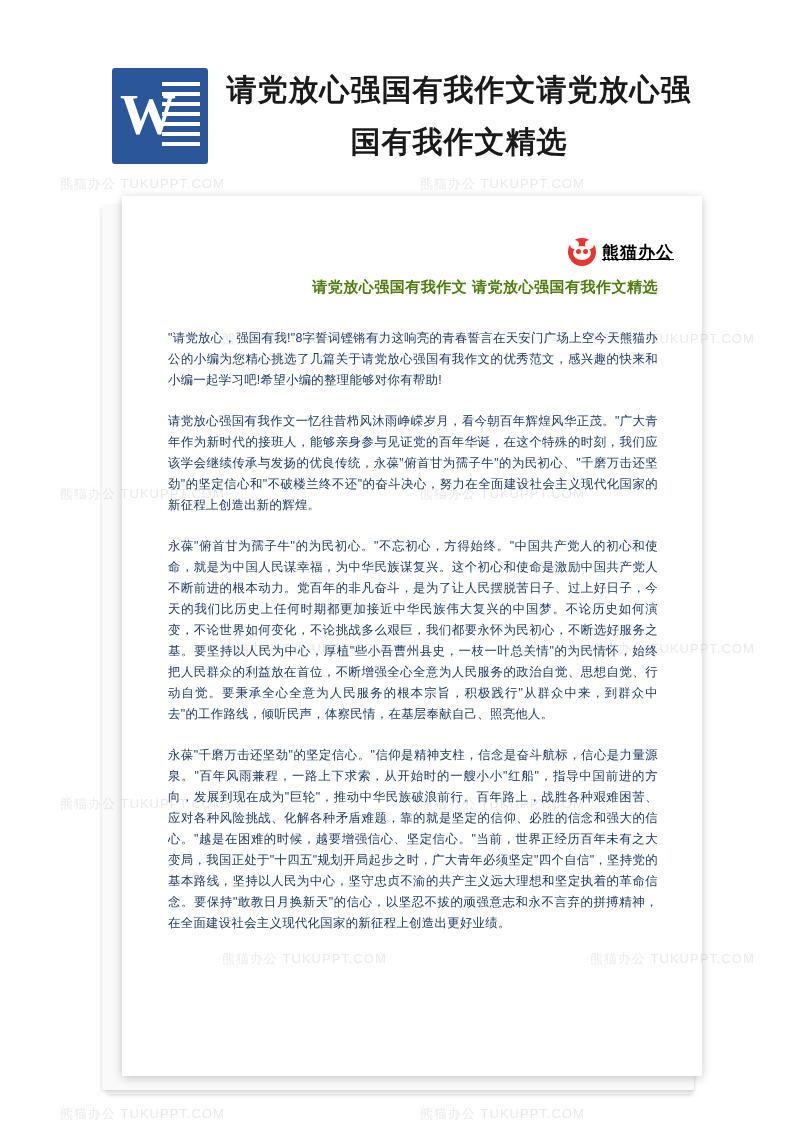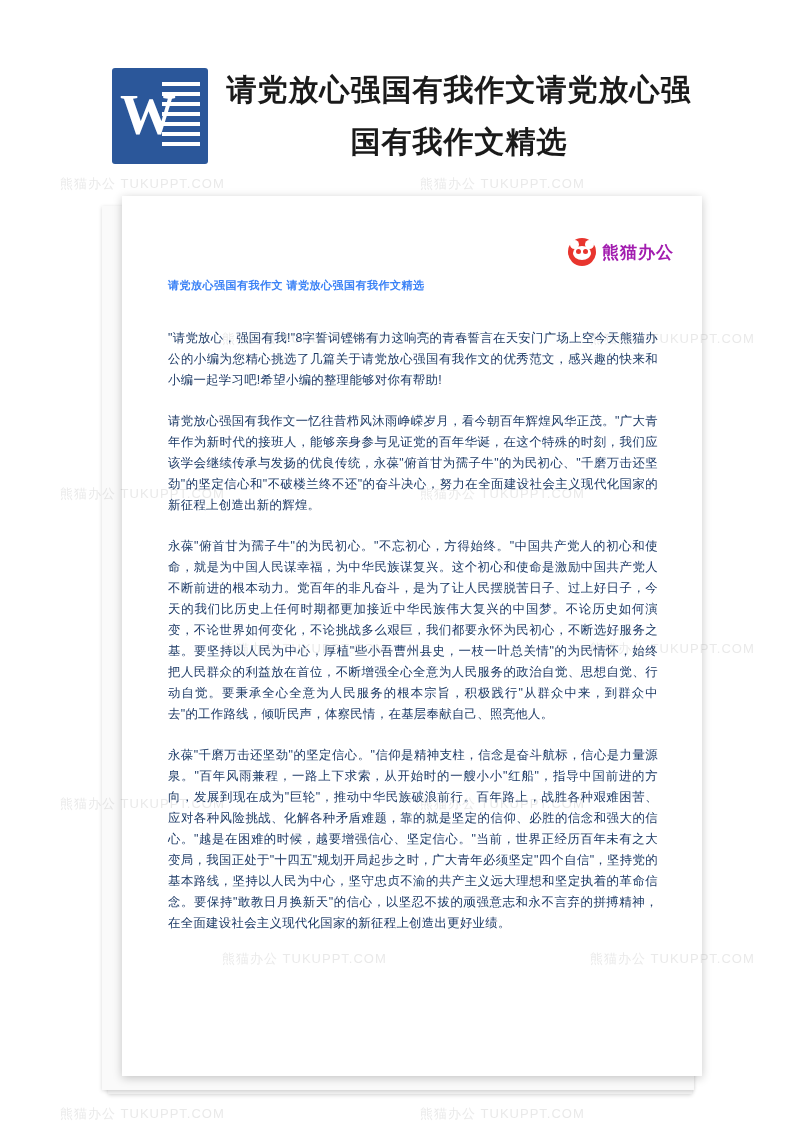--- a/index.html
+++ b/index.html
@@ -158,36 +158,38 @@
     position: absolute;
     top: 11px;
     width: 5px;
     height: 5px;
     border-radius: 50%;
     background: #e8352e;
   }
   .panda-badge .eye.l { left: 8px; }
   .panda-badge .eye.r { right: 8px; }
   .logo-text {
-    color: #a21caf;
+    color: #000000;
     font-size: 17px;
     font-weight: bold;
     letter-spacing: 1px;
+    text-decoration: underline;
   }
 
   
   .doc-title {
     position: absolute;
     left: 46px;
     top: 82px;
     width: 490px;
-    color: #3b82f6;
-    font-size: 11px;
+    color: #4d7c0f;
+    font-size: 15px;
     font-weight: bold;
     letter-spacing: 0.5px;
+    text-align: right;
   }
   .doc-body {
     position: absolute;
     left: 46px;
     top: 132px;
     width: 490px;
   }
   .doc-body p {
     margin: 0 0 20px 0;
     color: #1d3a66;

